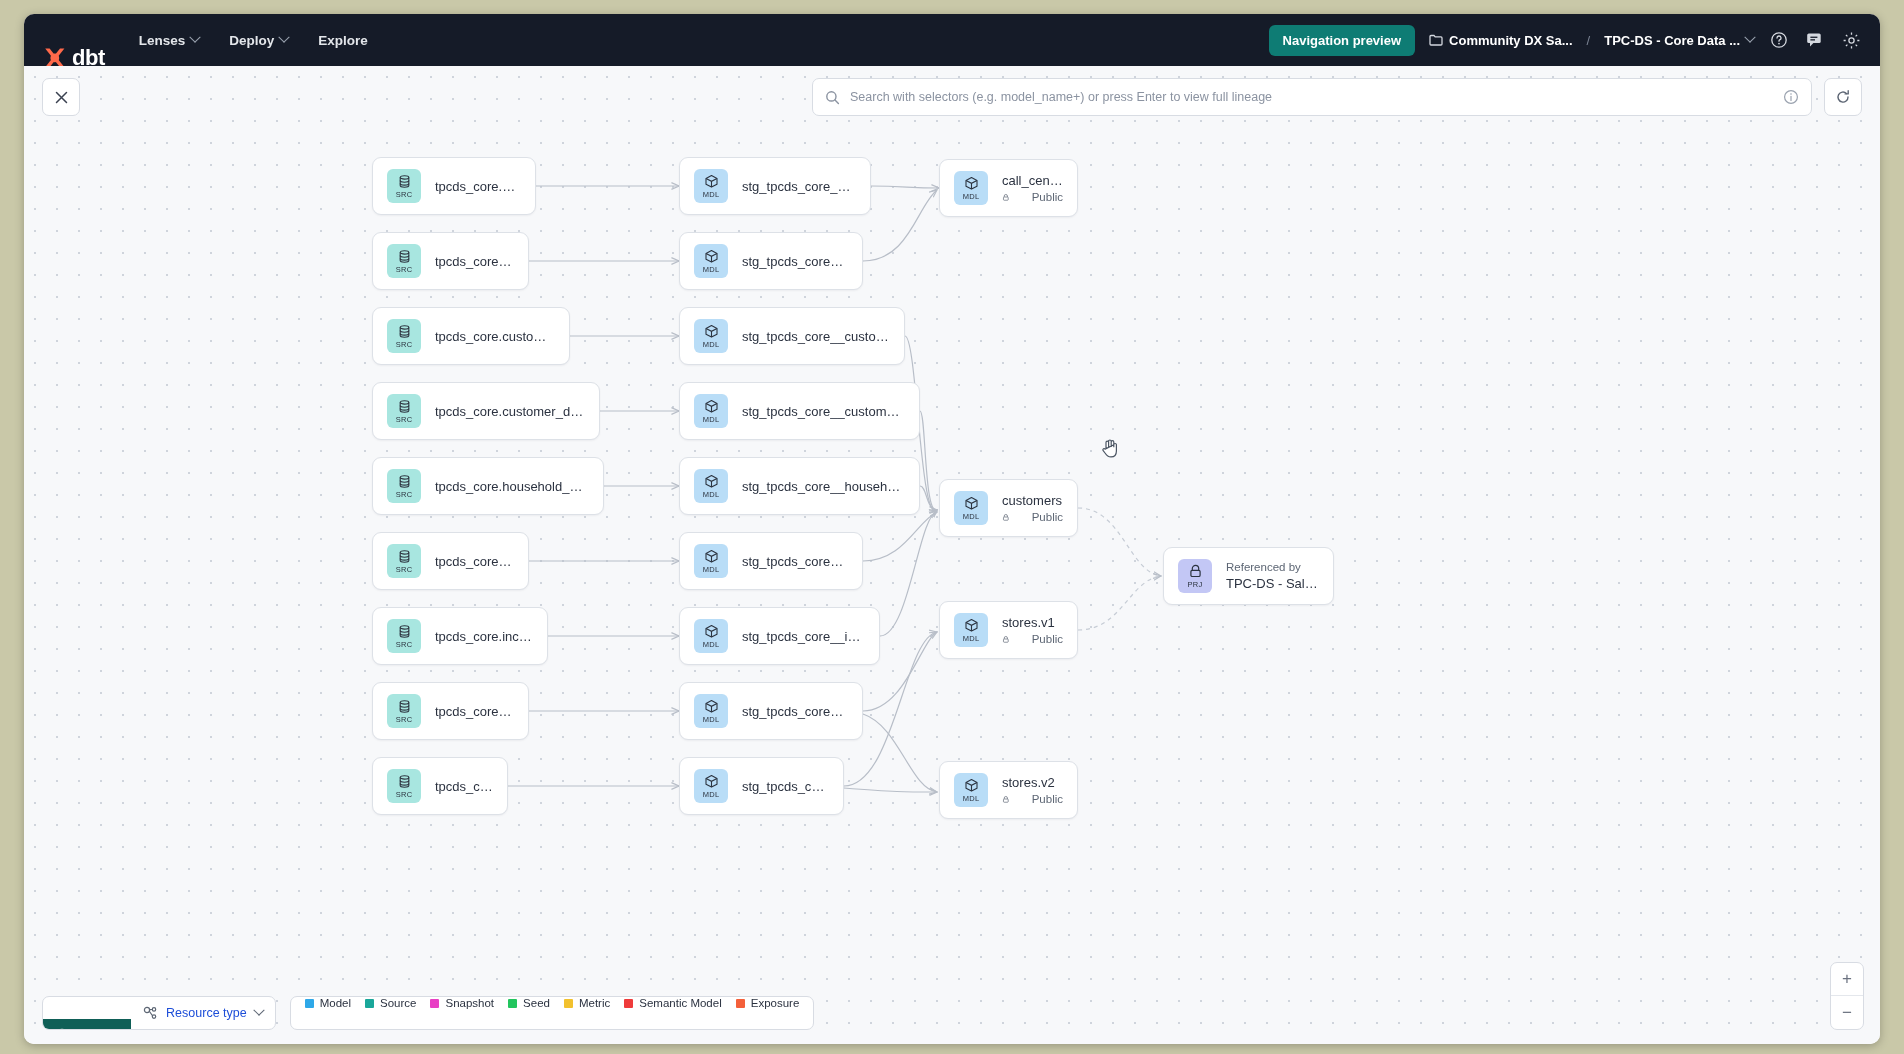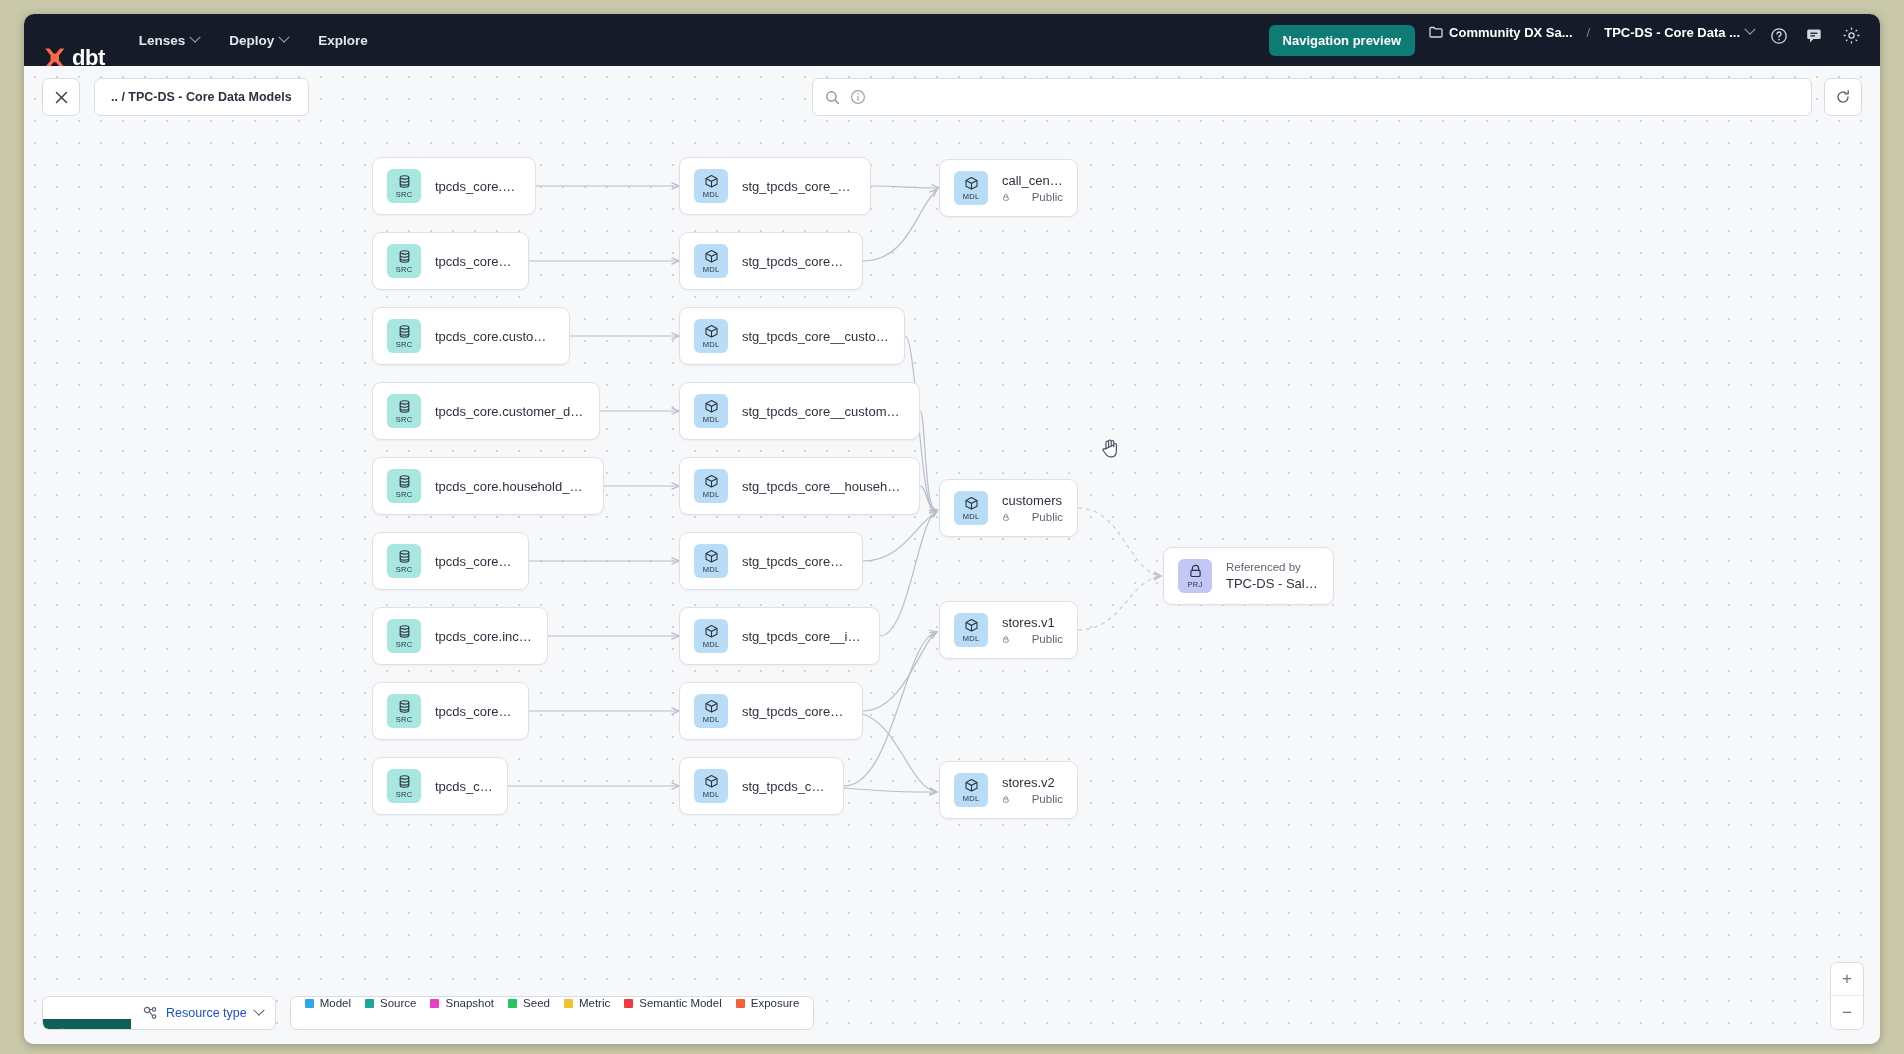--- a/index.html
+++ b/index.html
@@ -31,21 +31,21 @@
   .logo-x { width: 26px; height: 24px; }
   .logo-text { color: #fff; font-size: 22px; font-weight: bold; letter-spacing: -0.5px; }
   .nav-item {
     color: #e3e6ea; font-size: 13.5px; font-weight: bold;
     margin-right: 30px; display: flex; align-items: center; gap: 6px;
     cursor: pointer;
   }
   .chev { display: inline-block; width: 8px; height: 8px;
     border-right: 1.4px solid #9aa3b0; border-bottom: 1.4px solid #9aa3b0;
     transform: rotate(45deg) translate(-2px,-2px); }
-  .nav-right { margin-left: auto; display: flex; align-items: flex-start; gap: 14px; }
+  .nav-right { margin-left: auto; display: flex; align-items: center; gap: 14px; }
   #nav-preview-btn {
     background: #0e7c74; color: #fff; font-size: 13px; font-weight: bold;
     border: none; border-radius: 6px; padding: 8px 14px; cursor: pointer;
   }
   .crumb {
     color: #fff; font-size: 13px; font-weight: bold;
     display: flex; align-items: center; gap: 6px; cursor: pointer;
   }
   .crumb-sep { color: #7b8494; font-size: 13px; }
   .ic-btn { width: 22px; height: 22px; display: flex; align-items: center; justify-content: center; cursor: pointer; }
@@ -587,28 +587,28 @@
       </svg>
     </div>
   </div>
 
   <div id="toolbar">
     <div class="tb-btn">
       <svg width="15" height="15" viewBox="0 0 15 15">
         <path d="M2.5 2.5 L12.5 12.5 M12.5 2.5 L2.5 12.5" stroke="#3a4150" stroke-width="1.5" stroke-linecap="round"></path>
       </svg>
     </div>
-    <div id="breadcrumb-chip">.. / TPC-DS - Core Data Models</div>
 
     <div id="search-area">
       <div id="search-box">
         <svg width="15" height="15" viewBox="0 0 15 15">
           <circle cx="6.4" cy="6.4" r="4.6" fill="none" stroke="#8b93a1" stroke-width="1.4"></circle>
           <path d="M10 10 L13.4 13.4" stroke="#8b93a1" stroke-width="1.4" stroke-linecap="round"></path>
         </svg>
+        <input id="search-input" type="text" placeholder="Search with selectors (e.g. model_name+) or press Enter to view full lineage" style="">
         <svg width="16" height="16" viewBox="0 0 16 16">
           <circle cx="8" cy="8" r="6.4" fill="none" stroke="#9aa2af" stroke-width="1.2"></circle>
           <circle cx="8" cy="5" r=".8" fill="#9aa2af"></circle>
           <path d="M8 7.4v4" stroke="#9aa2af" stroke-width="1.2" stroke-linecap="round"></path>
         </svg>
       </div>
       <div class="tb-btn">
         <svg width="16" height="16" viewBox="0 0 16 16">
           <path d="M13 8a5 5 0 1 1-1.6-3.6" fill="none" stroke="#5d6674" stroke-width="1.4" stroke-linecap="round"></path>
           <path d="M13.2 1.8 L13.2 4.9 L10.1 4.9" fill="none" stroke="#5d6674" stroke-width="1.4" stroke-linecap="round" stroke-linejoin="round"></path>

